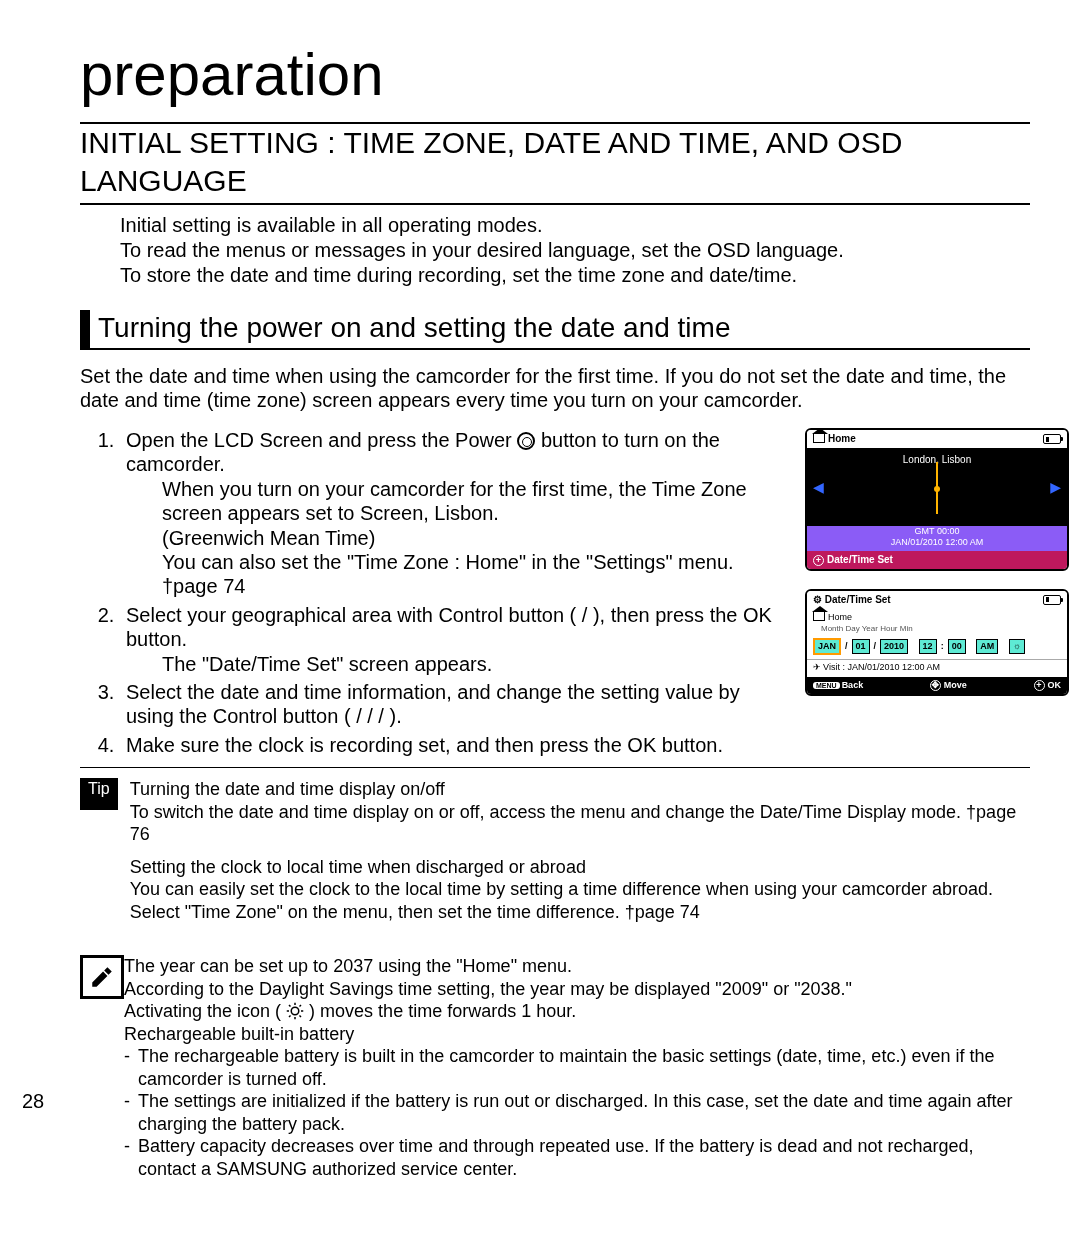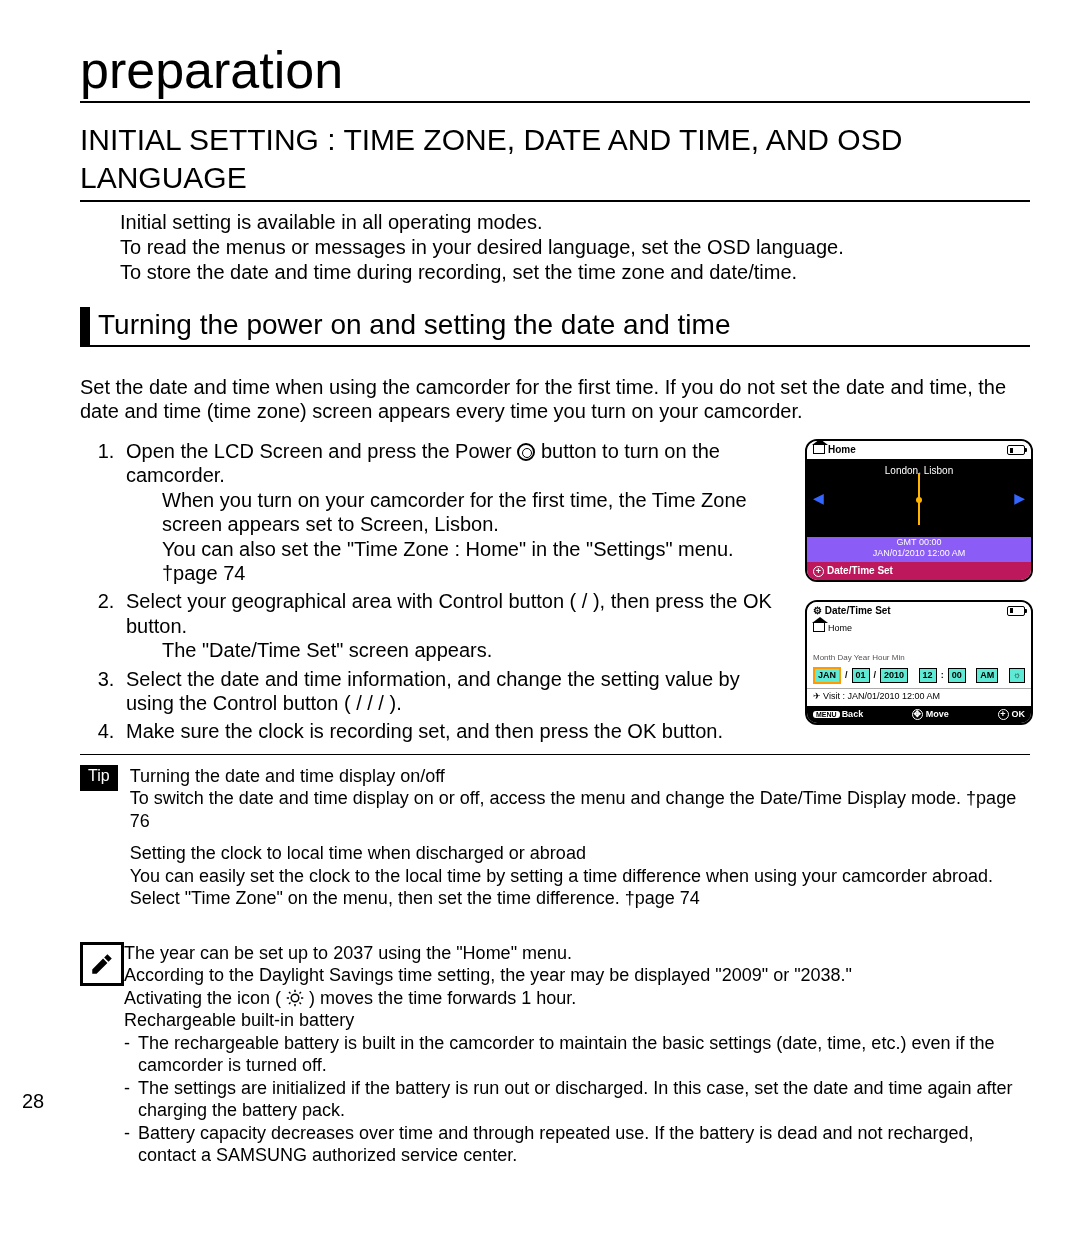--- a/index.html
+++ b/index.html
@@ -6,46 +6,45 @@
     body {
       width: 1080px;
       height: 1235px;
       background: #fff;
       font-family: Arial, Helvetica, sans-serif;
       color: #000;
       position: relative;
       padding: 40px 50px 20px 80px;
     }
     .heading1 {
-      font-size: 52px;
+      font-size: 60px;
       font-weight: 400;
       border-bottom: 2px solid #000;
-      padding-bottom: 1px;
-      margin-bottom: 18px;
+      padding-bottom: 13px;
     }
     .heading2 {
       font-size: 30px;
       line-height: 1.25;
       font-weight: 400;
       border-bottom: 2px solid #000;
       padding-bottom: 4px;
       margin-bottom: 8px;
       font-stretch: condensed;
     }
     .intro {
       margin-left: 40px;
       font-size: 20px;
       line-height: 1.25;
       margin-bottom: 22px;
     }
     .heading3-row {
       display: flex;
       align-items: stretch;
       border-bottom: 2px solid #000;
-      margin-bottom: 28px;
+      margin-bottom: 14px;
     }
     .heading3-bar {
       width: 10px;
       background: #000;
       margin-right: 8px;
     }
     .heading3 {
       font-size: 28px;
       font-weight: 400;
       padding: 2px 0 4px 0;
@@ -101,22 +100,22 @@
     .dst-icon {
       display: inline-block;
       width: 18px;
       height: 18px;
       vertical-align: -3px;
     }
 
     
     .lcd {
       border: 2px solid #000;
-      border-radius: 12px;
-      width: 228px;
+      border-radius: 6px;
+      width: 264px;
       margin-bottom: 18px;
       overflow: hidden;
       font-size: 10px;
       line-height: 1.2;
     }
     .lcd-hdr {
       display: flex;
       justify-content: space-between;
       align-items: center;
       padding: 3px 6px;
@@ -192,21 +191,21 @@
       position: relative;
     }
     .batt::before { content:""; position:absolute; left:2px; top:1.5px; width:3px; height:5px; background:#000; }
     .batt::after  { content:""; position:absolute; right:-3px; top:2px; width:2px; height:4px; background:#000; border-radius:0 1px 1px 0;}
     .home-ic {
       display:inline-block; width:12px;height:10px;border:1px solid currentColor;position:relative;margin-right:3px;vertical-align:-1px;
     }
     .home-ic::before{content:"";position:absolute;left:-2px;top:-6px;border-left:8px solid transparent;border-right:8px solid transparent;border-bottom:6px solid currentColor;}
     
     .dt-row2 { padding: 2px 6px; font-size: 9px; color: #000; }
-    .dt-labels { font-size: 8px; padding-left: 6px; color:#555;margin-top:18px; }
+    .dt-labels { font-size: 8px; padding-left: 14px; color:#555; }
     .dt-fields {
       display: flex;
       gap: 4px;
       align-items: center;
       padding: 4px 6px;
       font-size: 9px;
       font-weight: bold;
     }
     .dt-box {
       border: 1px solid #000;
@@ -224,21 +223,21 @@
       color: #fff;
       display: flex;
       justify-content: space-between;
       padding: 3px 6px;
       font-size: 9px;
       font-weight: bold;
     }
     .menu-btn { background:#fff;color:#000;border-radius:3px;padding:0 3px;font-size:7px;font-weight:bold;margin-right:2px;}
     hr.sep { border:none;border-top:1px solid #000; margin:6px 0 10px 0;}
     .tip-row { display:flex; gap:12px; margin-top:4px;}
-    .tip-label { background:#000;color:#fff;padding:2px 8px;font-size:16px;height:26px;}
+    .tip-label { background:#000;color:#fff;padding:2px 8px;font-size:16px;height:32px;}
     .tip-body { font-size:18px;line-height:1.25;}
     .tip-body p { margin-bottom:10px;}
     .note-row { display:flex; margin-top:22px;}
     .note-icon {
       width:44px;height:44px;border:3px solid #000;display:flex;align-items:center;justify-content:center;flex-shrink:0;
     }
     .pencil {
       width:26px;height:26px;
     }
     .note-body { font-size:18px;line-height:1.25;}
@@ -273,20 +272,21 @@
 
 <div class="content-row">
   <div class="instructions-col">
     <ol class="steps">
       <li>
         <span>Open the LCD Screen and press the Power</span>
         <span class="power-icon"></span>
         <span> button to turn on the camcorder.</span>
         <div class="indent-block">
           <div>When you turn on your camcorder for the ﬁrst time, the Time Zone screen appears set to Screen, Lisbon.</div>
+          <div>(Greenwich Mean Time)</div>
           <div>You can also set the "Time Zone  : Home" in the "Settings" menu. †page 74</div>
         </div>
       </li>
       <li>
         <span>Select your geographical area with Control button (    /    ), then press the OK button.</span>
         <div class="indent-block">
           <div>The "Date/Time Set" screen appears.</div>
         </div>
       </li>
       <li>Select the date and time information, and change the setting value by using the Control button (    /    /    /    ).</li>

